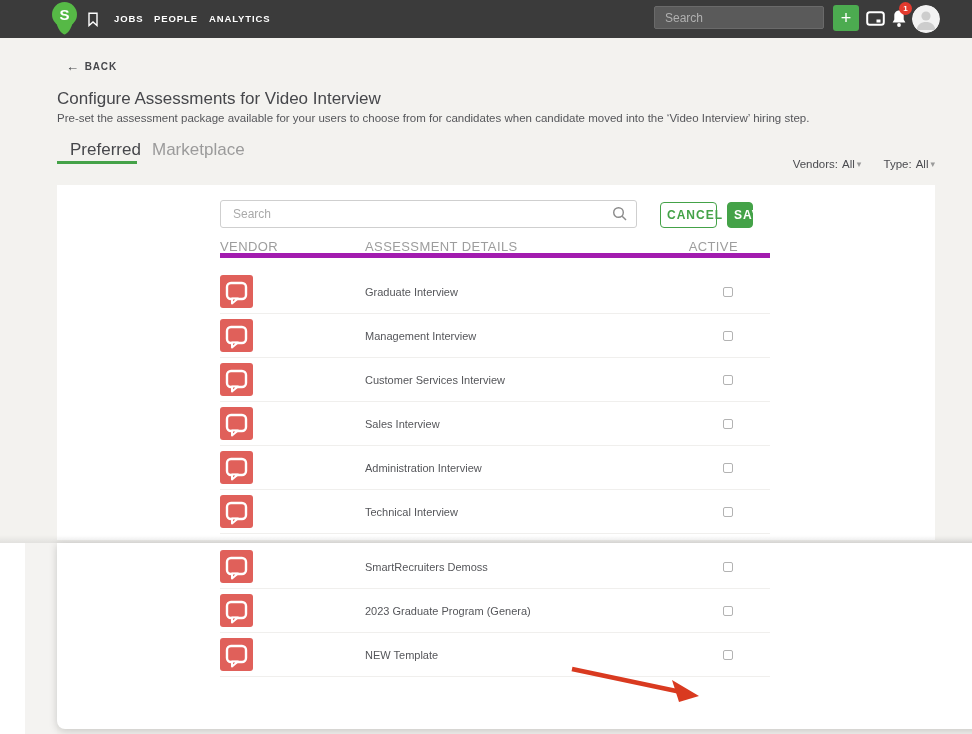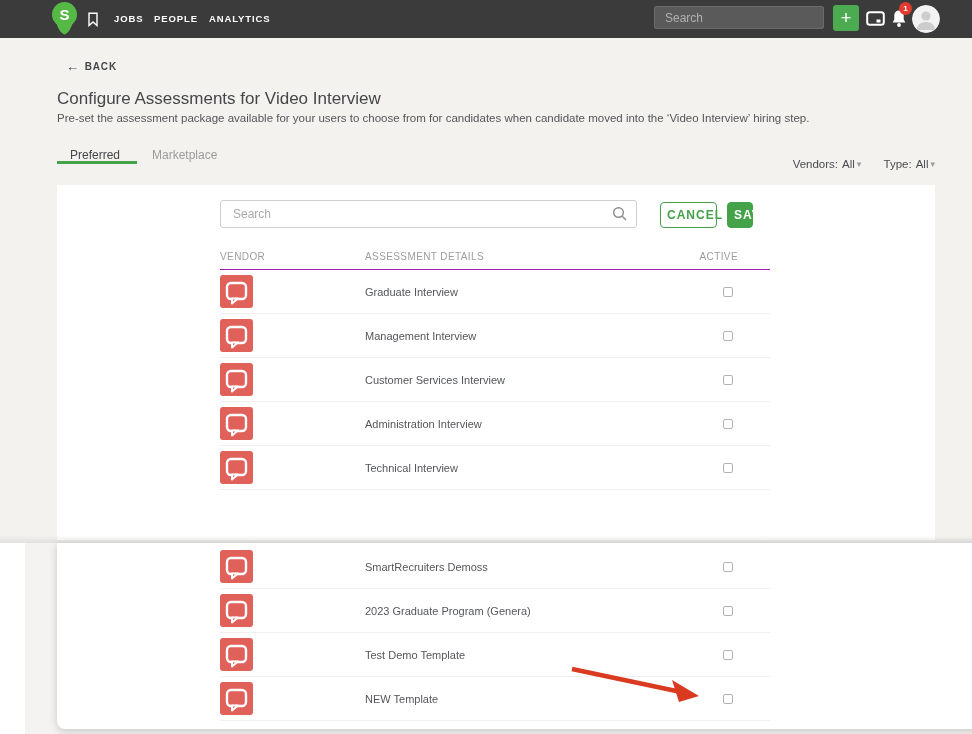--- a/index.html
+++ b/index.html
@@ -29,21 +29,21 @@
   .nav-avatar{position:absolute;left:912px;top:5px;width:28px;height:28px;border-radius:50%;
               overflow:hidden;cursor:pointer;}
 
   
   .back-link{position:absolute;left:66px;top:59px;font-size:10px;font-weight:bold;
              letter-spacing:0.8px;color:#46474b;cursor:pointer;}
   .back-link .arr{font-size:13px;font-weight:normal;margin-right:5px;vertical-align:-1px;}
   .page-title{position:absolute;left:57px;top:89px;font-size:17px;color:#46474b;}
   .page-subtitle{position:absolute;left:57px;top:112px;font-size:11.5px;color:#55565a;}
 
-  .tab{position:absolute;top:148px;font-size:12px;cursor:pointer;}
+  .tab{position:absolute;top:140px;font-size:17px;cursor:pointer;}
   .tab-preferred{left:70px;color:#46474b;}
   .tab-marketplace{left:152px;color:#9b9b9b;}
   .tab-underline{position:absolute;left:57px;top:161px;width:80px;height:3px;background:#44a248;}
 
   .filters{position:absolute;top:158px;right:37px;font-size:11.5px;color:#4b4c50;}
   .filters .f-item{margin-left:19px;cursor:pointer;}
   .filters .f-val{margin-left:4px;}
   .filters .caret{color:#9a9a9a;font-size:9px;vertical-align:1px;margin-left:2px;}
 
   
@@ -52,22 +52,22 @@
   .panel-search{width:100%;height:100%;border:1px solid #cfcfcf;border-radius:3px;
                 font-size:12px;color:#555;padding:0 30px 0 12px;outline:none;
                 font-family:"Liberation Sans",sans-serif;}
   .panel-search::placeholder{color:#aaaaaa;}
   .panel-search-icon{position:absolute;right:9px;top:6px;width:16px;height:16px;}
   .btn{position:absolute;top:17px;height:26px;border-radius:4px;font-size:12px;font-weight:bold;
        letter-spacing:1px;cursor:pointer;font-family:"Liberation Sans",sans-serif;}
   .btn-cancel{left:603px;width:57px;background:#fff;border:1px solid #44a248;color:#44a248;}
   .btn-save{left:670px;width:26px;background:#44a248;border:1px solid #44a248;color:#fff;}
 
-  .thead{position:absolute;left:163px;top:62px;width:550px;height:23px;
-         border-bottom:1px solid #a21caf;font-size:10px;color:#9d9d9d;letter-spacing:0.4px;}
+  .thead{position:absolute;left:163px;top:50px;width:550px;height:23px;
+         border-bottom:5px solid #a21caf;font-size:13px;color:#9d9d9d;letter-spacing:0.4px;}
   .th-vendor{position:absolute;left:0;top:4px;}
   .th-details{position:absolute;left:145px;top:4px;}
   .th-active{position:absolute;right:32px;top:4px;}
 
   .rows{position:absolute;left:163px;width:550px;}
   .rows-top{top:85px;}
   .trow{position:relative;height:44px;border-bottom:1px solid #f0efed;}
   .vendor-tile{position:absolute;left:0;top:5px;width:33px;height:33px;background:#e0605a;
                border-radius:3px;display:flex;align-items:center;justify-content:center;}
   .trow-label{position:absolute;left:145px;top:16px;font-size:11px;color:#55565a;}
@@ -200,20 +200,30 @@
           <span class="trow-label">Customer Services Interview</span>
           <span class="checkbox"></span>
         </div>
         <div class="trow">
           <span class="vendor-tile">
             <svg width="33" height="33" viewBox="0 0 33 33">
               <rect x="7" y="8" width="19" height="16" rx="4" fill="none" stroke="#ffffff" stroke-width="2.4"></rect>
               <path d="M12 23.5 L12 28.5 L18 23.5 Z" fill="#e0605a" stroke="#ffffff" stroke-width="2" stroke-linejoin="round"></path>
             </svg>
           </span>
+          <span class="trow-label">Sales Interview</span>
+          <span class="checkbox"></span>
+        </div>
+        <div class="trow">
+          <span class="vendor-tile">
+            <svg width="33" height="33" viewBox="0 0 33 33">
+              <rect x="7" y="8" width="19" height="16" rx="4" fill="none" stroke="#ffffff" stroke-width="2.4"></rect>
+              <path d="M12 23.5 L12 28.5 L18 23.5 Z" fill="#e0605a" stroke="#ffffff" stroke-width="2" stroke-linejoin="round"></path>
+            </svg>
+          </span>
           <span class="trow-label">Administration Interview</span>
           <span class="checkbox"></span>
         </div>
         <div class="trow">
           <span class="vendor-tile">
             <svg width="33" height="33" viewBox="0 0 33 33">
               <rect x="7" y="8" width="19" height="16" rx="4" fill="none" stroke="#ffffff" stroke-width="2.4"></rect>
               <path d="M12 23.5 L12 28.5 L18 23.5 Z" fill="#e0605a" stroke="#ffffff" stroke-width="2" stroke-linejoin="round"></path>
             </svg>
           </span>
@@ -248,30 +258,20 @@
           <span class="trow-label">2023 Graduate Program (Genera)</span>
           <span class="checkbox"></span>
         </div>
         <div class="trow">
           <span class="vendor-tile">
             <svg width="33" height="33" viewBox="0 0 33 33">
               <rect x="7" y="8" width="19" height="16" rx="4" fill="none" stroke="#ffffff" stroke-width="2.4"></rect>
               <path d="M12 23.5 L12 28.5 L18 23.5 Z" fill="#e0605a" stroke="#ffffff" stroke-width="2" stroke-linejoin="round"></path>
             </svg>
           </span>
-          <span class="trow-label">Test Demo Template</span>
-          <span class="checkbox"></span>
-        </div>
-        <div class="trow">
-          <span class="vendor-tile">
-            <svg width="33" height="33" viewBox="0 0 33 33">
-              <rect x="7" y="8" width="19" height="16" rx="4" fill="none" stroke="#ffffff" stroke-width="2.4"></rect>
-              <path d="M12 23.5 L12 28.5 L18 23.5 Z" fill="#e0605a" stroke="#ffffff" stroke-width="2" stroke-linejoin="round"></path>
-            </svg>
-          </span>
           <span class="trow-label">NEW Template</span>
           <span class="checkbox"></span>
         </div>
       </div>
   </div>
 
   <svg class="pointer-arrow" width="150" height="50" viewBox="0 0 150 50">
     <line x1="9" y1="12" x2="118" y2="35" stroke="#d93a20" stroke-width="4.6"></line>
     <polygon points="136,39 109,23 116,45" fill="#d93a20"></polygon>
   </svg>

